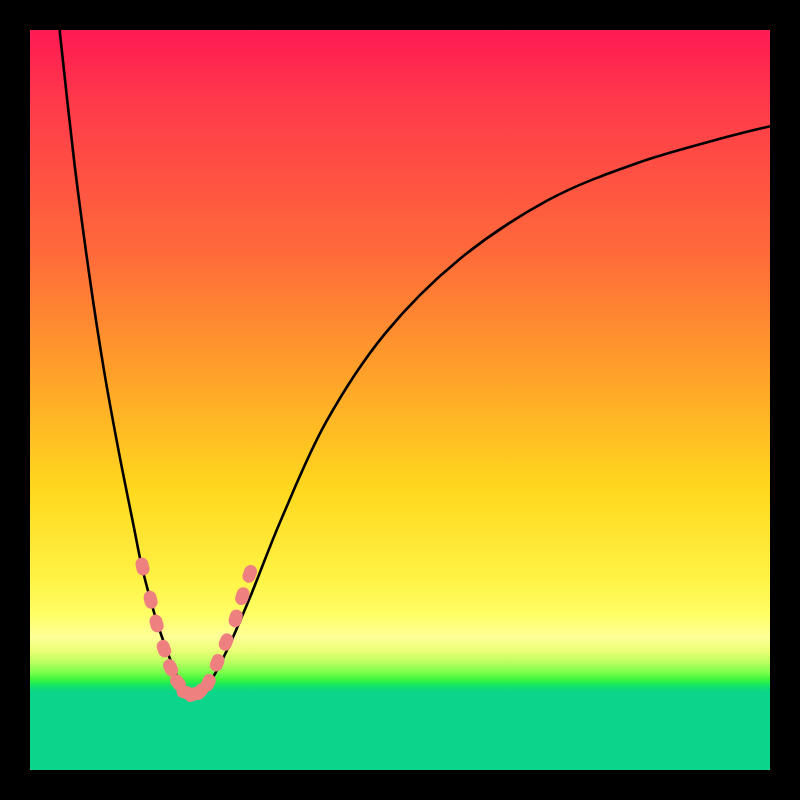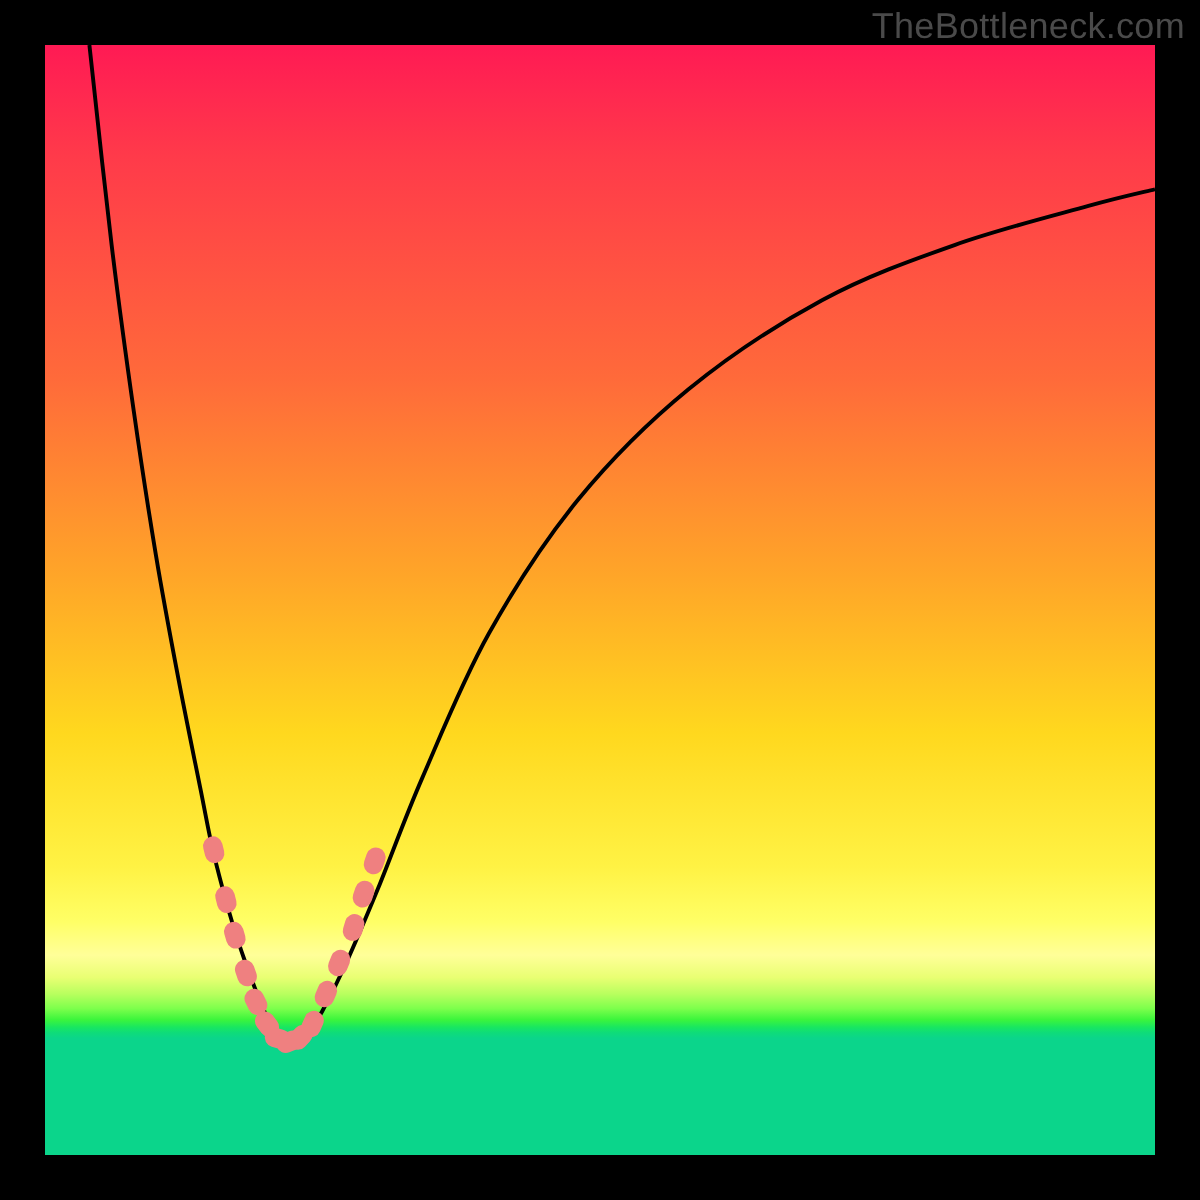--- a/index.html
+++ b/index.html
@@ -119,14 +119,13 @@
           </g>
           <g>
             <rect x="203.38" y="559.6" width="18" height="13" rx="6.5" ry="6.5" class="dot" transform="rotate(-71.56505117707802 212.38 566.1)"></rect>
           </g>
           <g>
             <rect x="210.78" y="537.4" width="18" height="13" rx="6.5" ry="6.5" class="dot" transform="rotate(108.43494882292201 219.78 543.9)"></rect>
           </g>
         </g>
     </svg>
   </div>
-  <div class="watermark">TheBottleneck.com</div>
 </div>
 
 </body></html>

